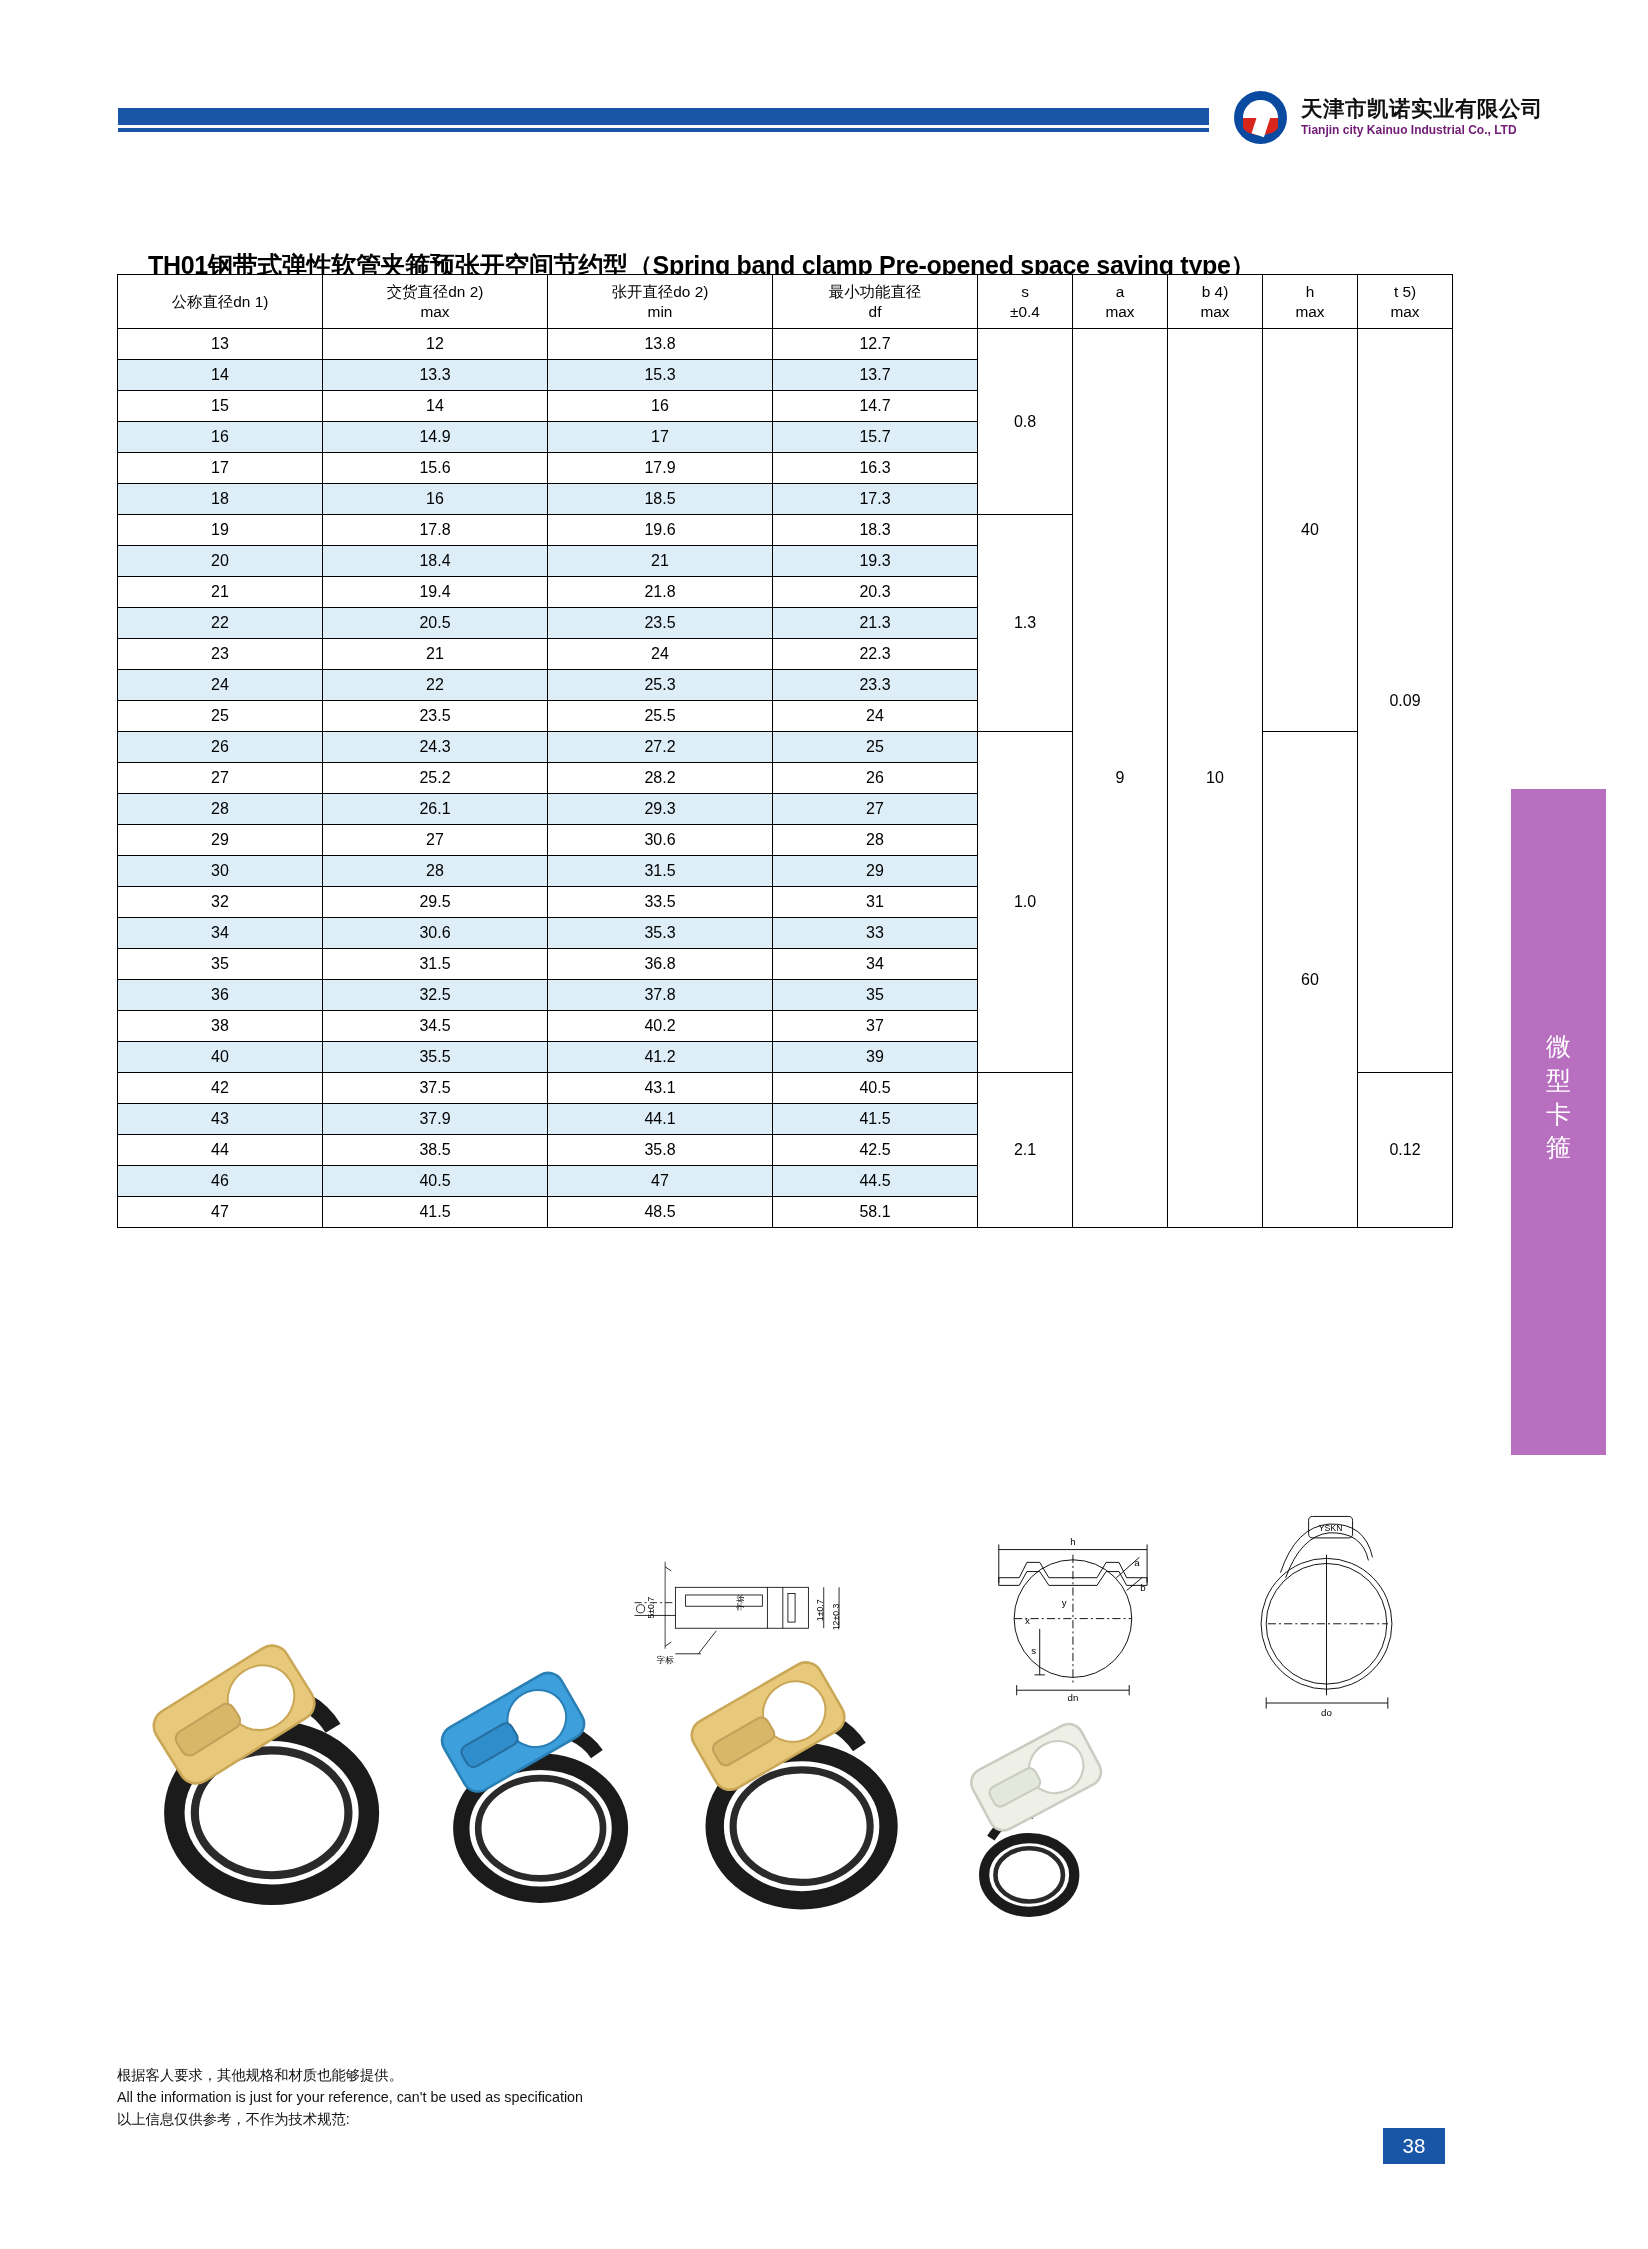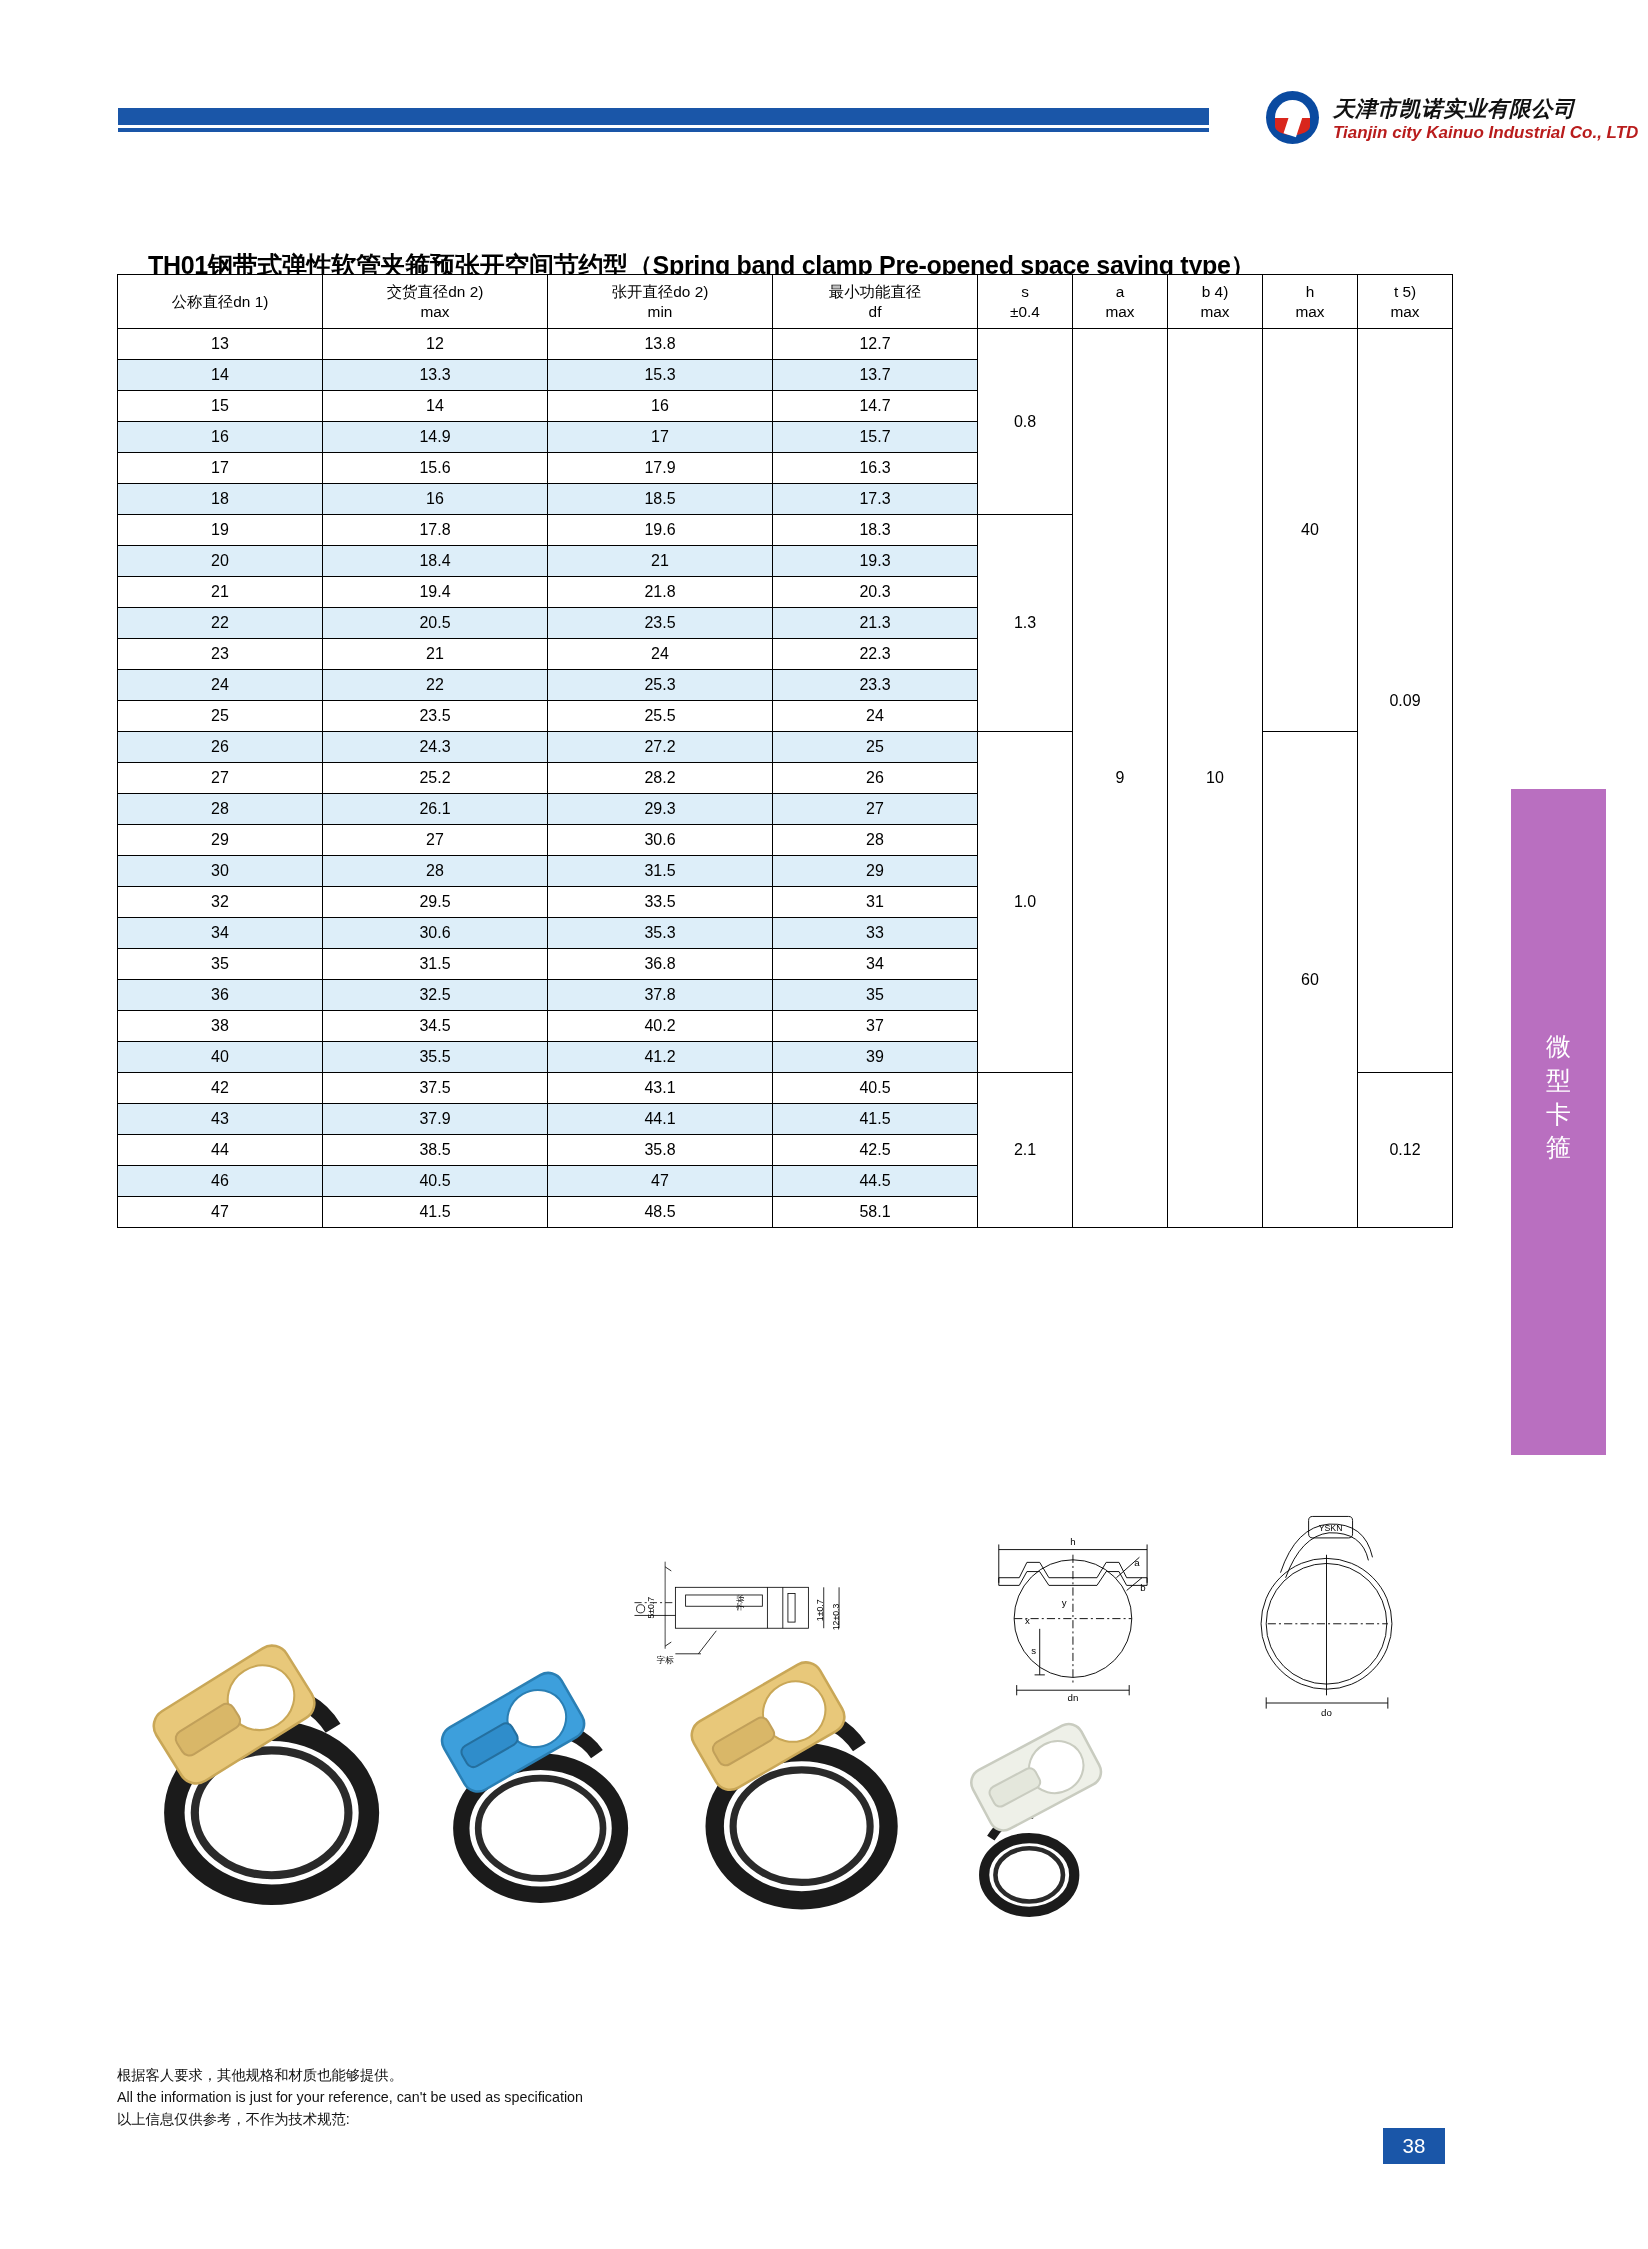--- a/index.html
+++ b/index.html
@@ -34,25 +34,24 @@
   .header-bar-thin {
     position: absolute;
     left: 118px;
     top: 41px;
     width: 1091px;
     height: 4.1px;
     background: #1a56a8;
   }
   .logo-wrap {
     position: absolute;
-    left: 1266px;
+    left: 1234px;
     top: 0px;
     width: 307px;
     height: 61px;
-    font-style: italic;
   }
   .logo-mark {
     position: absolute;
     left: 0;
     top: 4.1px;
     width: 53px;
     height: 53px;
     border-radius: 50%;
     background: #0a4aa0;
     overflow: hidden;
@@ -92,23 +91,23 @@
     font-size: 21.5px;
     font-weight: bold;
     color: #111111;
     letter-spacing: 0.5px;
     white-space: nowrap;
   }
   .logo-text-en {
     position: absolute;
     left: 67px;
     top: 36px;
-    font-size: 17px;
+    font-size: 12px;
     font-weight: bold;
-    color: #b91c1c;
+    color: #701a75;
     white-space: nowrap;
   }
 
   
   .page-title {
     position: absolute;
     left: 148px;
     top: 210px;
     font-size: 25px;
     font-weight: bold;

